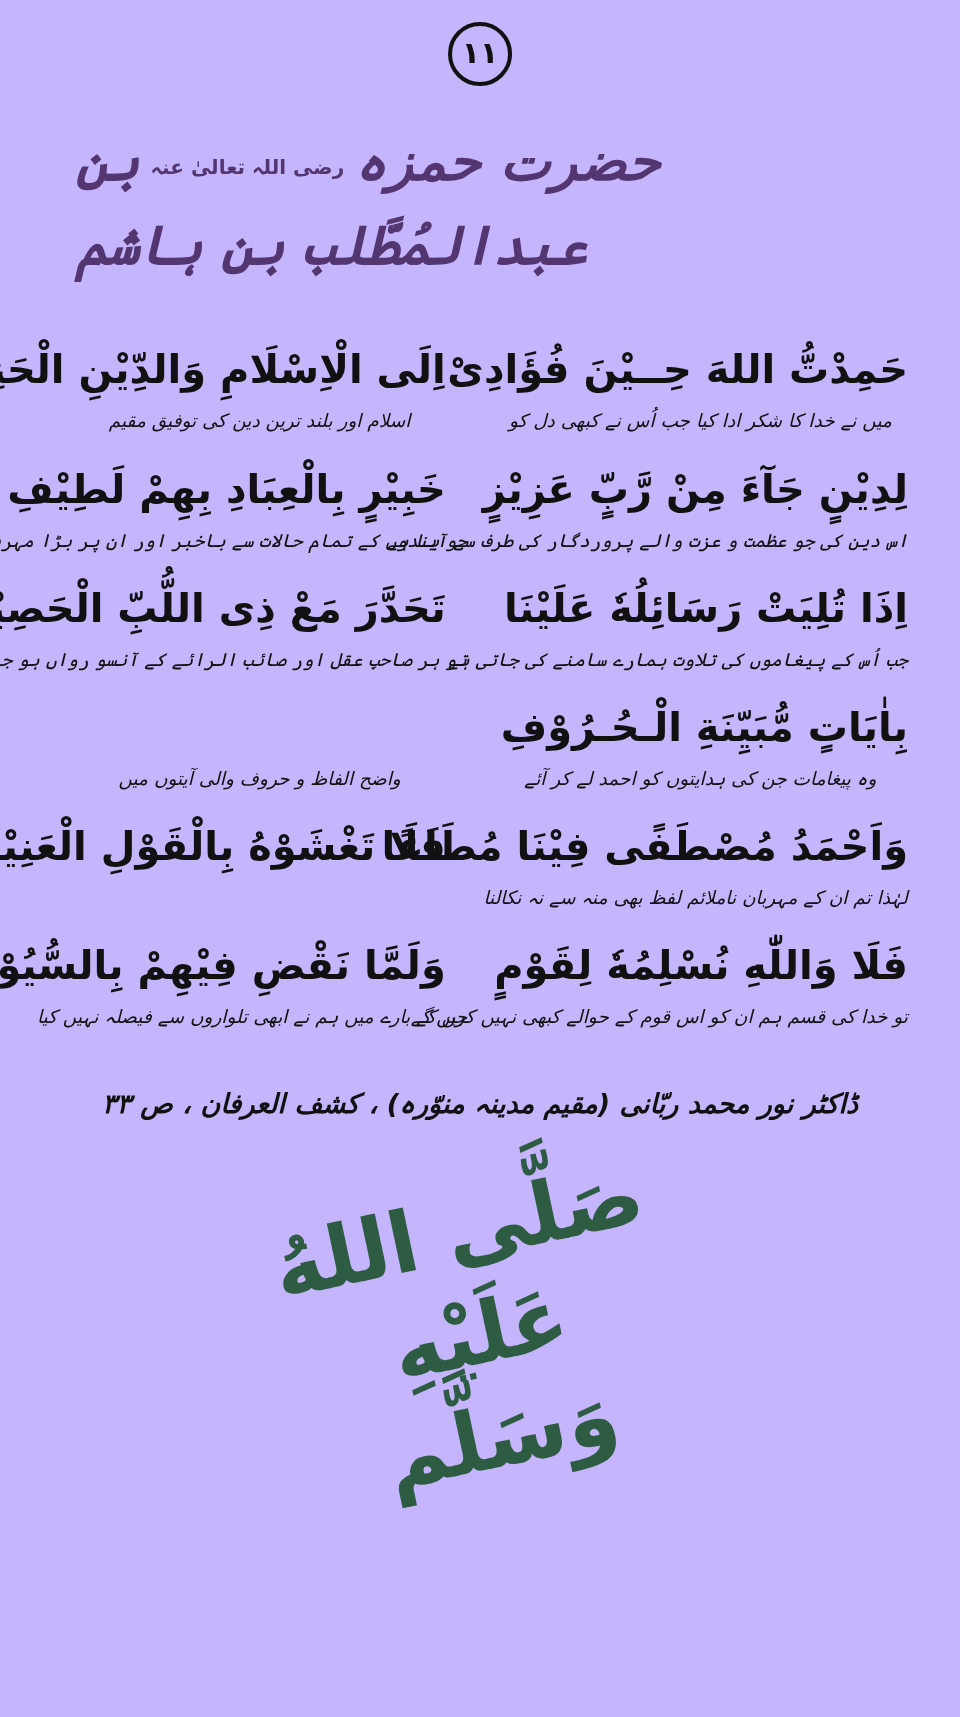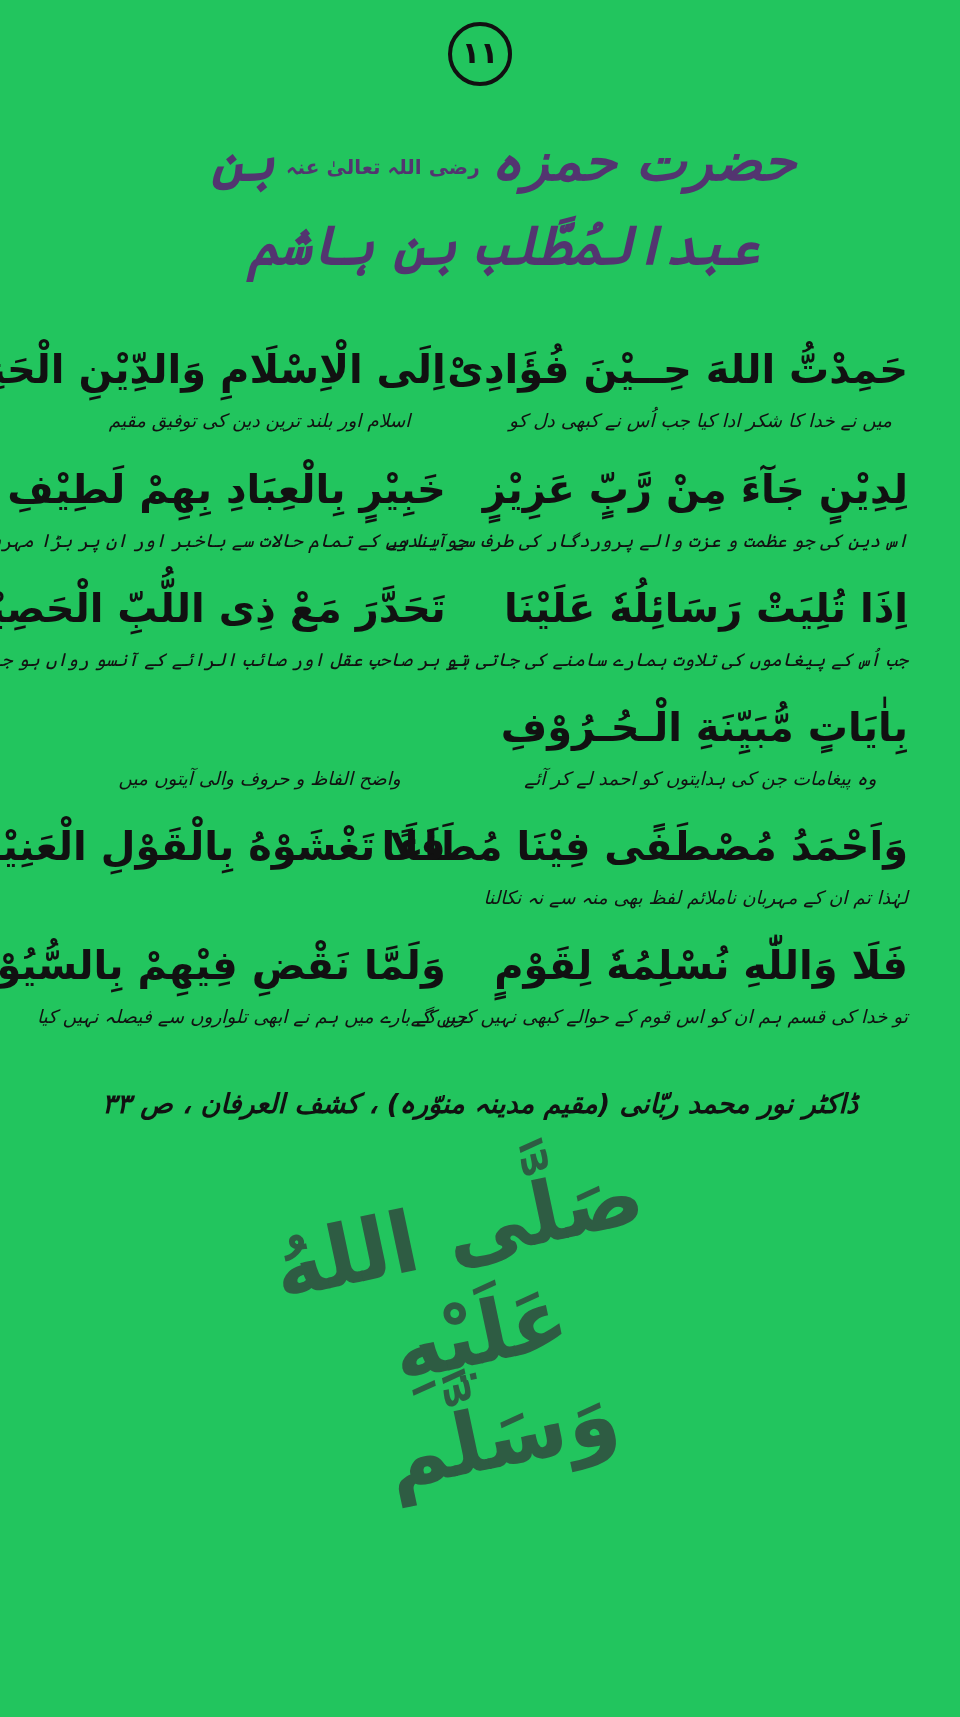--- a/index.html
+++ b/index.html
@@ -9,45 +9,44 @@
     height: 1717px;
     margin: 0 auto;
     font-family: "DejaVu Sans", sans-serif;
     color: #111111;
     overflow: hidden;
     position: relative;
   }
   .page {
     width: 960px;
     height: 1717px;
-    background: #22c55e;
+    background: #c4b5fd;
     padding-top: 22px;
   }
 
   
   .pagenum-wrap { display: flex; justify-content: center; }
   .pagenum-circle {
     width: 64px; height: 64px;
     border: 4px solid #111;
     border-radius: 50%;
     display: flex; align-items: center; justify-content: center;
   }
   .pagenum-circle .num {
     font-size: 30px; font-weight: 700; letter-spacing: 2px;
     transform: translateY(-2px);
   }
 
   
   .title-block {
     margin-top: 34px;
-    text-align: center;
+    text-align: left;
     direction: rtl;
     line-height: 1.55;
     padding: 0 76px;
-    margin-left: 48px;
   }
   .title-main {
     font-size: 54px;
     font-weight: 700;
     font-style: italic;
   }
   .title-honorific {
     font-size: 20px;
     font-weight: 700;
     vertical-align: super;

